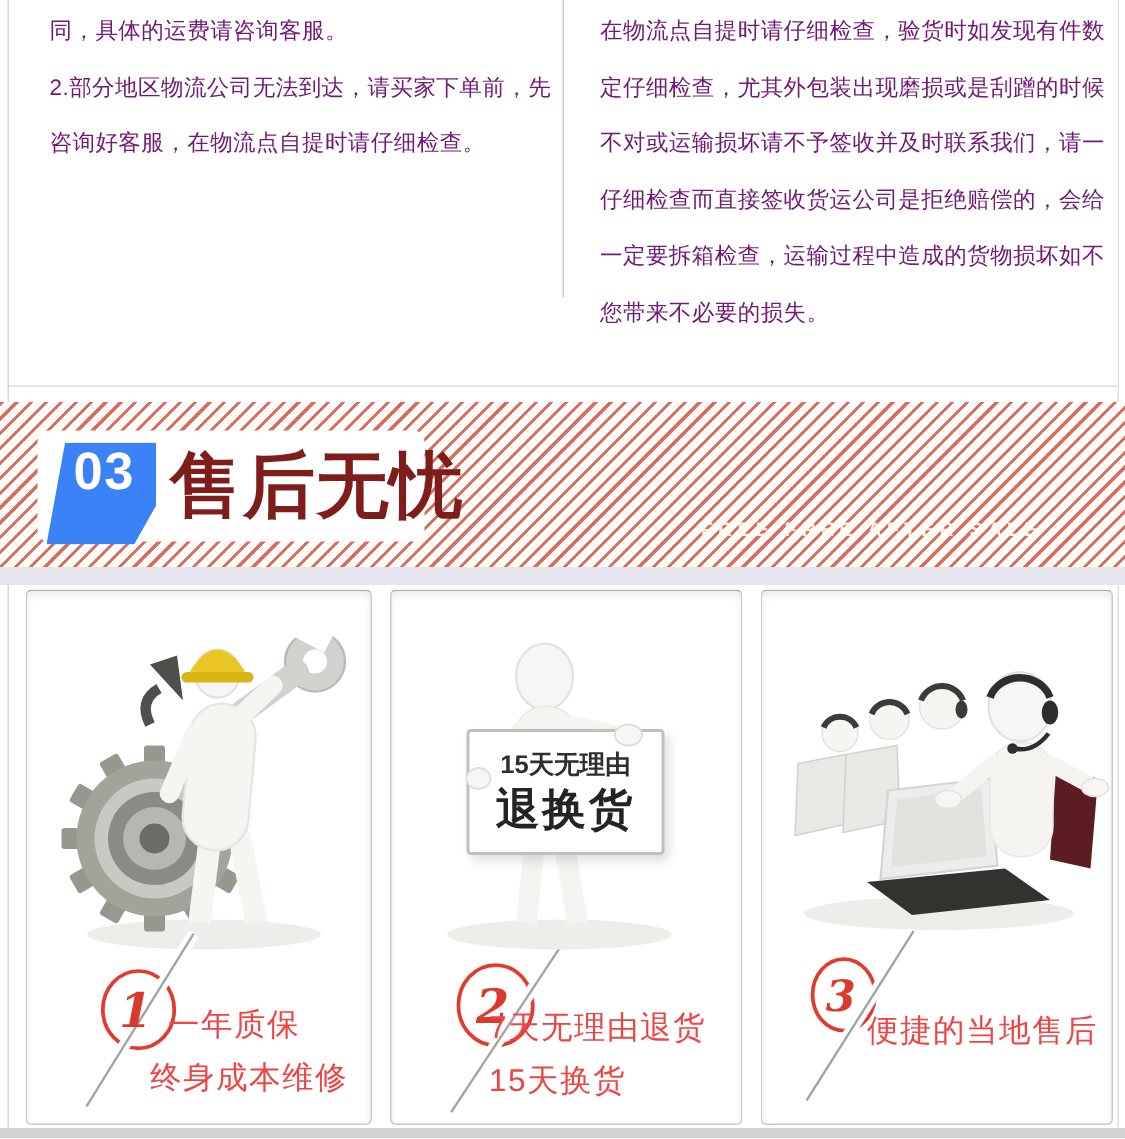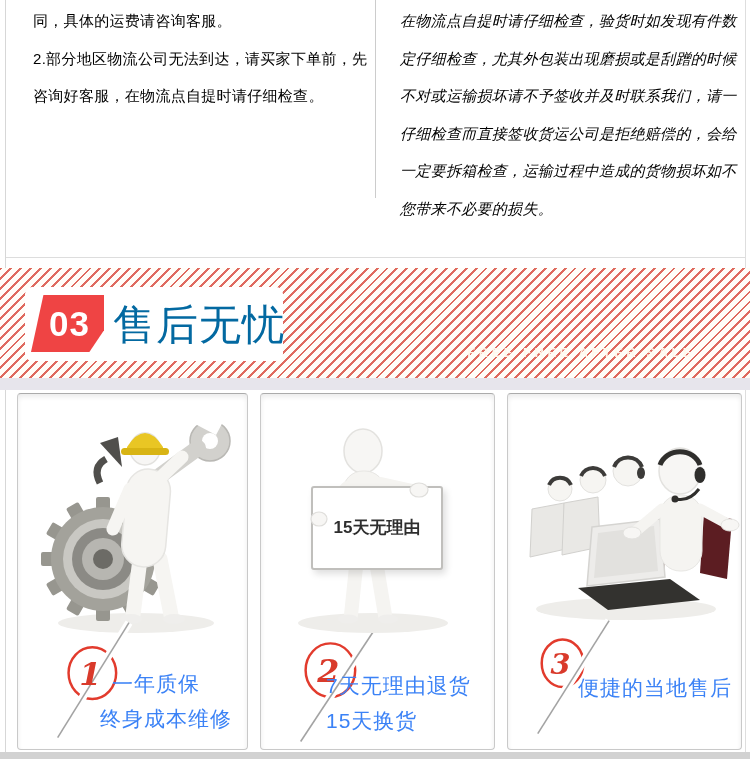--- a/index.html
+++ b/index.html
@@ -10,57 +10,57 @@
     font-family:"Liberation Sans","DejaVu Sans",sans-serif;
   }
   .edge { position:absolute; top:0; width:1px; height:759px; background:#d7d7d7; z-index:0; }
   .edge.left { left:5px; }
   .edge.right { left:745px; background:#dedede; }
 
   
   .top-section { position:absolute; left:6px; top:0; width:739px; height:258px;
     background:#ffffff; border-bottom:1px solid #dddddd; z-index:1; }
   .col-divider { position:absolute; left:369px; top:0; width:1px; height:198px; background:#cccccc; }
-  .notice-col { position:absolute; top:2px; color:#000000; font-size:15px; }
+  .notice-col { position:absolute; top:2px; color:#701a75; font-size:15px; }
   .notice-col .line { white-space:nowrap; height:37.5px; line-height:37.5px; letter-spacing:0.3px; }
   .notice-col.left { left:27px; width:330px; }
-  .notice-col.right { left:394px; width:336px;font-style:italic; }
+  .notice-col.right { left:394px; width:336px; }
 
   
   .banner { position:absolute; left:0; top:268px; width:750px; height:110px; z-index:2;
     background-color:#fffdf8;
     background-image:repeating-linear-gradient(135deg,#df6a5f 0px,#df6a5f 2px,rgba(255,255,255,0) 2px,rgba(255,255,255,0) 7px);
   }
   .banner-box { position:absolute; left:25px; top:19px; width:258px; height:74px;
     background:#ffffff; border-radius:7px; }
-  .banner-badge { position:absolute; left:6px; top:8px; width:73px; height:57px;
-    background:#ef4444;
+  .banner-badge { position:absolute; left:6px; top:8px; width:73px; height:68px;
+    background:#3b82f6;
     clip-path:polygon(17% 0, 100% 0, 100% 62%, 80% 100%, 0 100%);
-    display:flex; align-items:center; justify-content:center; }
+    display:flex; align-items:flex-start; justify-content:center; }
   .banner-badge .num { color:#ffffff; font-size:35px; font-weight:bold; letter-spacing:1px;
     font-family:"Liberation Sans",sans-serif; padding-left:4px; }
   .banner-title { position:absolute; left:88px; top:0; height:74px; line-height:76px;
-    color:#0369a1; font-size:42px; font-weight:normal; letter-spacing:1px; white-space:nowrap; }
+    color:#7f1d1d; font-size:48px; font-weight:bold; letter-spacing:1px; white-space:nowrap; }
   .banner-sub { position:absolute; right:55px; top:77px; color:rgba(255,249,236,0.95);
     font-size:13px; font-weight:bold; letter-spacing:3.5px; white-space:nowrap; }
 
   
   .section-band { position:absolute; left:0; top:378px; width:750px; height:12px; background:#e7e5ec; z-index:2; }
   .bottom-strip { position:absolute; left:0; top:752px; width:750px; height:7px; background:#d2d2d2; z-index:2; }
 
   
   .card { position:absolute; top:393px; height:357px; background:#ffffff;
     border:1px solid #c9c9c9; border-top-color:#ababab; border-radius:4px;
     box-shadow:inset 0 3px 5px rgba(0,0,0,0.08); z-index:3; }
   .card.c1 { left:17px;  width:231px; }
   .card.c2 { left:260px; width:235px; }
   .card.c3 { left:507px; width:235px; }
   .card-img { position:absolute; left:0; top:15px; width:100%; height:230px; }
   .footer-svg { position:absolute; left:0; top:0; width:100%; height:100%; pointer-events:none; }
-  .caption { position:absolute; color:#3b82f6; font-size:21px; }
+  .caption { position:absolute; color:#ef4444; font-size:21px; }
   .caption .cap-line { height:35px; line-height:35px; white-space:nowrap; letter-spacing:1px; }
   .card.c1 .caption { left:82px; top:272px; }
   .card.c2 .caption { left:65px; top:274px; }
   .card.c3 .caption { left:70px; top:276px; }
   .circle-num { font-family:"DejaVu Serif","Liberation Serif",serif; font-style:italic; font-weight:bold; }
 
   
   .sign { position:absolute; left:50px; top:77px; width:132px; height:84px;
     background:#ffffff; border:2px solid #c0bfbc; border-radius:3px;
     box-shadow:3px 4px 7px rgba(0,0,0,0.13);
@@ -172,20 +172,21 @@
         <rect x="82" y="62" width="42" height="75" rx="20" fill="#f5f4f1" stroke="#e8e7e4" stroke-width="1"></rect>
         <path d="M86,78 L60,106" stroke="#f5f4f1" stroke-width="12" stroke-linecap="round"></path>
         <path d="M120,74 L156,82" stroke="#f5f4f1" stroke-width="12" stroke-linecap="round"></path>
         <path d="M95,158 L90,206" stroke="#f5f4f1" stroke-width="14" stroke-linecap="round"></path>
         <path d="M116,158 L124,206" stroke="#f5f4f1" stroke-width="14" stroke-linecap="round"></path>
         <ellipse cx="87" cy="210" rx="10" ry="4.5" fill="#efeeec"></ellipse>
         <ellipse cx="127" cy="210" rx="10" ry="4.5" fill="#efeeec"></ellipse>
       </svg>
       <div class="sign">
         <div class="s1">15天无理由</div>
+        <div class="s2">退换货</div>
       </div>
       <svg class="svg-front" width="235" height="230" viewBox="0 0 235 230">
         <ellipse cx="158" cy="81" rx="9" ry="7" fill="#f7f6f4" stroke="#dfdedb" stroke-width="1.2"></ellipse>
         <ellipse cx="58" cy="110" rx="8" ry="7" fill="#f7f6f4" stroke="#dfdedb" stroke-width="1.2"></ellipse>
       </svg>
     </div>
     <svg class="footer-svg" width="235" height="357" viewBox="0 0 235 357">
       <ellipse cx="70" cy="278" rx="25" ry="27" fill="none" stroke="#e23b2d" stroke-width="2.5"></ellipse>
       <line x1="40" y1="350" x2="118" y2="232" stroke="#ffffff" stroke-width="8"></line>
       <line x1="40" y1="350" x2="118" y2="232" stroke="#a3a3a3" stroke-width="1.6"></line>

